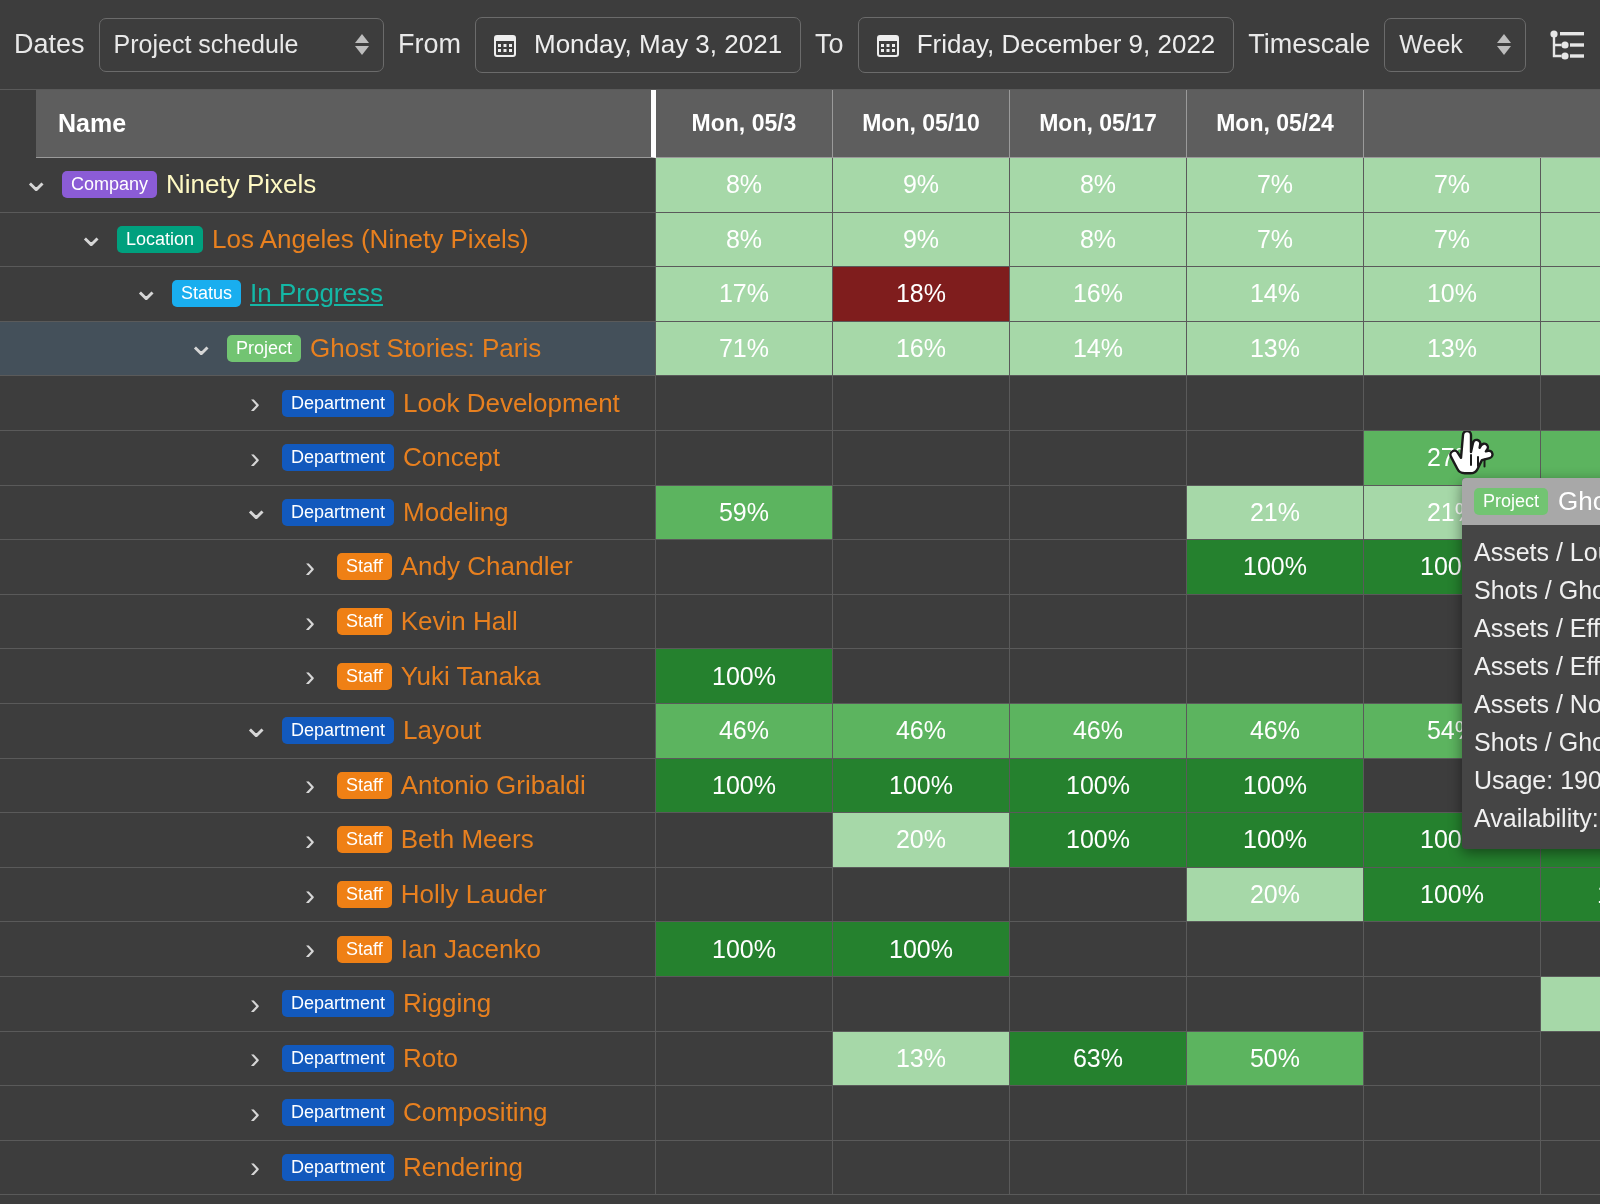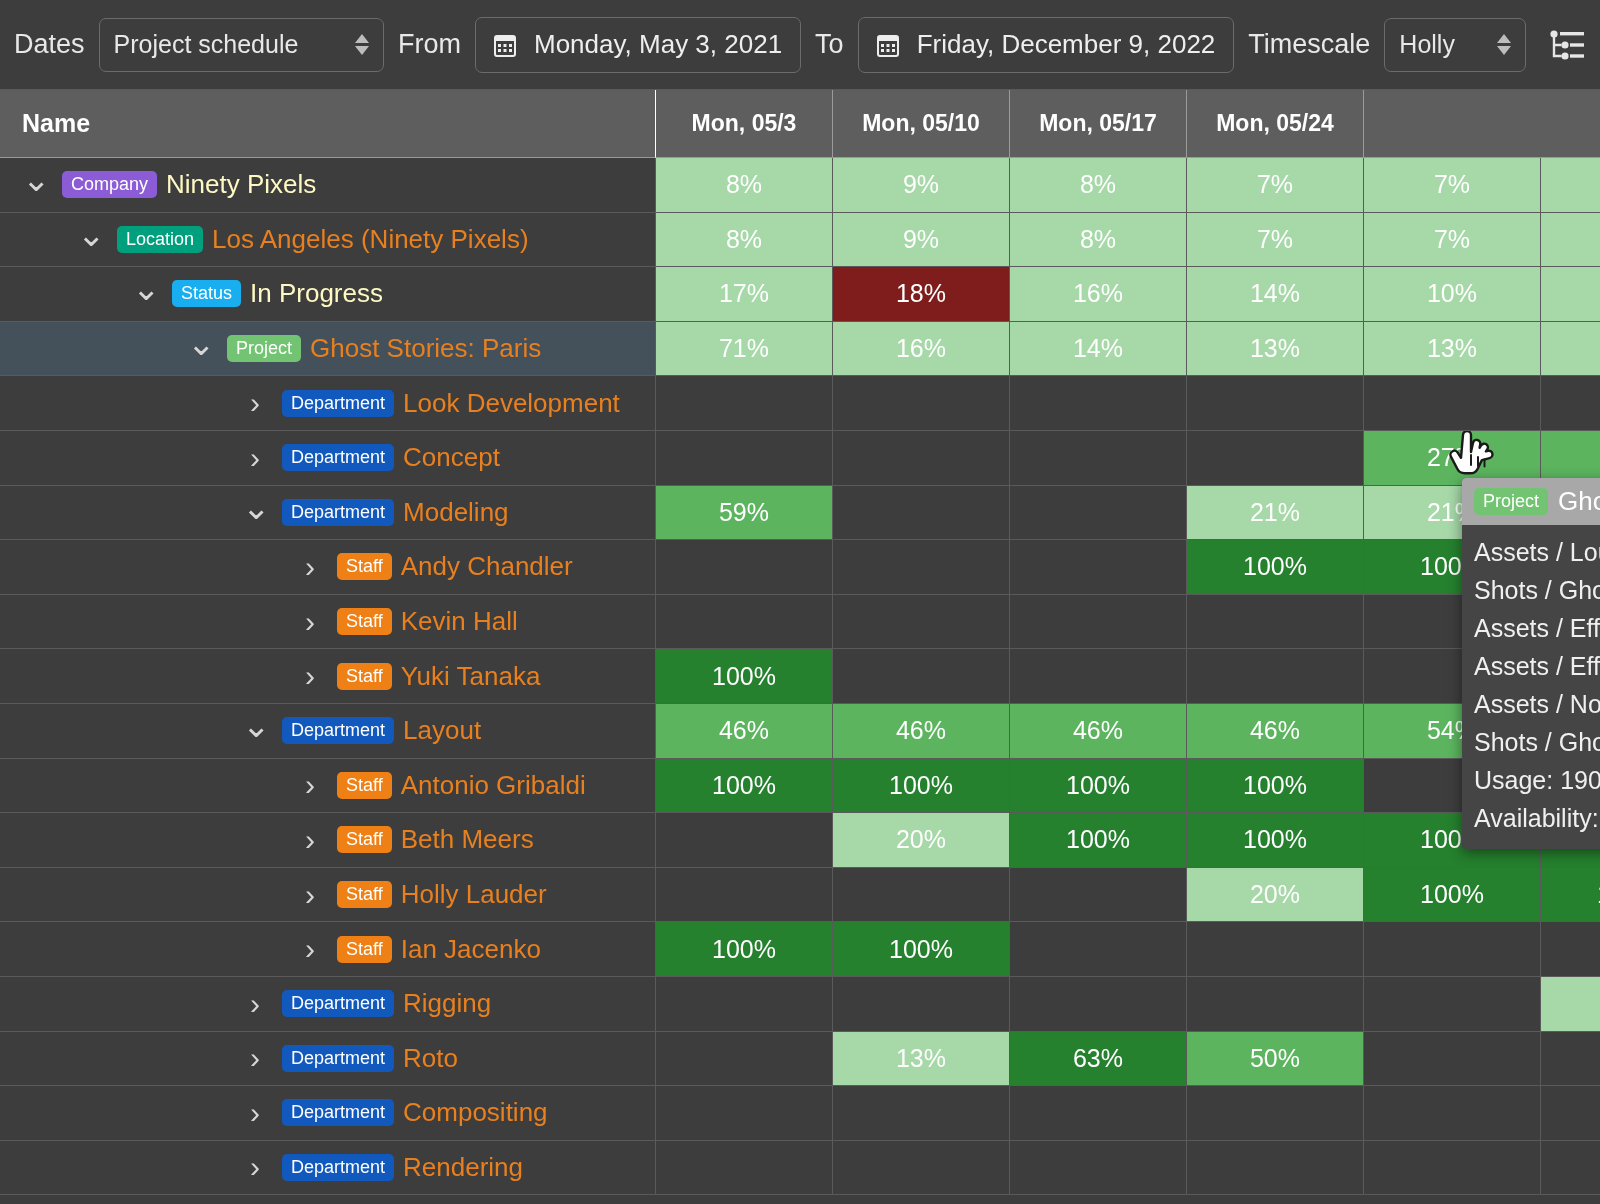--- a/index.html
+++ b/index.html
@@ -74,21 +74,22 @@
   .hdr {
     height: 68px;
     background: #5e5e5e;
     border-bottom: 1px solid #9a9a9a;
     display: flex;
     align-items: center;
   }
   #name-hdr {
     color: #ffffff; font-size: 25px; font-weight: bold;
     padding-left: 22px;
-    border-right: 1px solid #ffffff;
+    border-right: 5px solid #ffffff;
+    margin-left: 36px;
   }
   #date-hdr { display: flex; }
   #date-hdr .dcol {
     width: 177px; flex: none;
     color: #ffffff; font-size: 23px; font-weight: bold;
     text-align: center;
     border-right: 1px solid #9a9a9a;
     line-height: 67px;
   }
 
@@ -212,21 +213,21 @@
           <rect x="9.5" y="16" width="3" height="3"></rect>
           <rect x="15" y="16" width="3" height="3"></rect>
         </g>
     </svg>
     <span>Friday, December 9, 2022</span>
   </div>
 
   <span class="tb-label">Timescale</span>
 
   <div class="tb-select week">
-    <span class="sel-val">Holly</span>
+    <span class="sel-val">Week</span>
     <span class="spin">
         <i class="up"></i>
         <i class="down"></i>
       </span>
   </div>
 
   <div id="tree-icon-btn">
     <svg width="40" height="40" viewBox="0 0 40 40">
       <circle cx="8" cy="9" r="3.6" fill="#e6e6e6"></circle>
       <circle cx="19" cy="20" r="3.6" fill="#e6e6e6"></circle>
@@ -253,21 +254,21 @@
         <div class="trow" style="padding-left: 77px;">
           <span class="twist" style="font-size: 34px; line-height: 0.5; position: relative; top: -5px;">⌄</span>
           <span style="display: inline-block; width: 14px;"></span>
           <span class="chip" style="background: rgb(0, 160, 126);">Location</span>
           <span class="rname" style="color: rgb(232, 128, 31);">Los Angeles (Ninety Pixels)</span>
         </div>
         <div class="trow" style="padding-left: 132px;">
           <span class="twist" style="font-size: 34px; line-height: 0.5; position: relative; top: -5px;">⌄</span>
           <span style="display: inline-block; width: 14px;"></span>
           <span class="chip" style="background: rgb(25, 174, 239);">Status</span>
-          <span class="rname" style="color: #fef9c3;">In Progress</span>
+          <span class="rname" style="color: #14b8a6; text-decoration: underline;">In Progress</span>
         </div>
         <div class="trow selected" style="padding-left: 187px;">
           <span class="twist" style="font-size: 34px; line-height: 0.5; position: relative; top: -5px;">⌄</span>
           <span style="display: inline-block; width: 14px;"></span>
           <span class="chip" style="background: rgb(114, 196, 114);">Project</span>
           <span class="rname" style="color: rgb(232, 128, 31);">Ghost Stories: Paris</span>
         </div>
         <div class="trow" style="padding-left: 242px;">
           <span class="twist" style="font-size: 30px;">›</span>
           <span style="display: inline-block; width: 14px;"></span>

